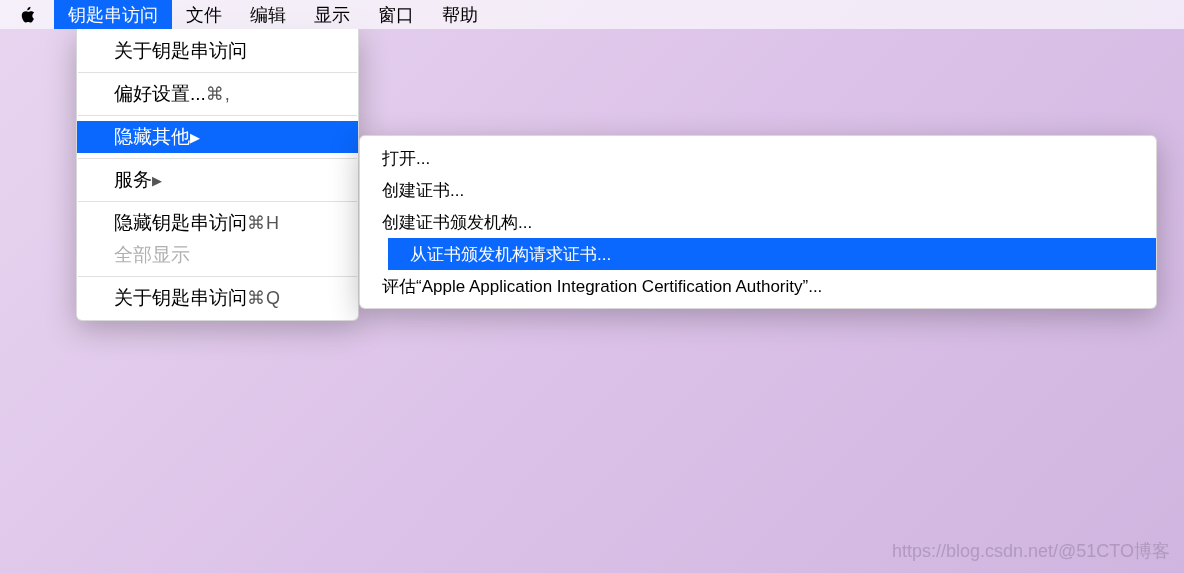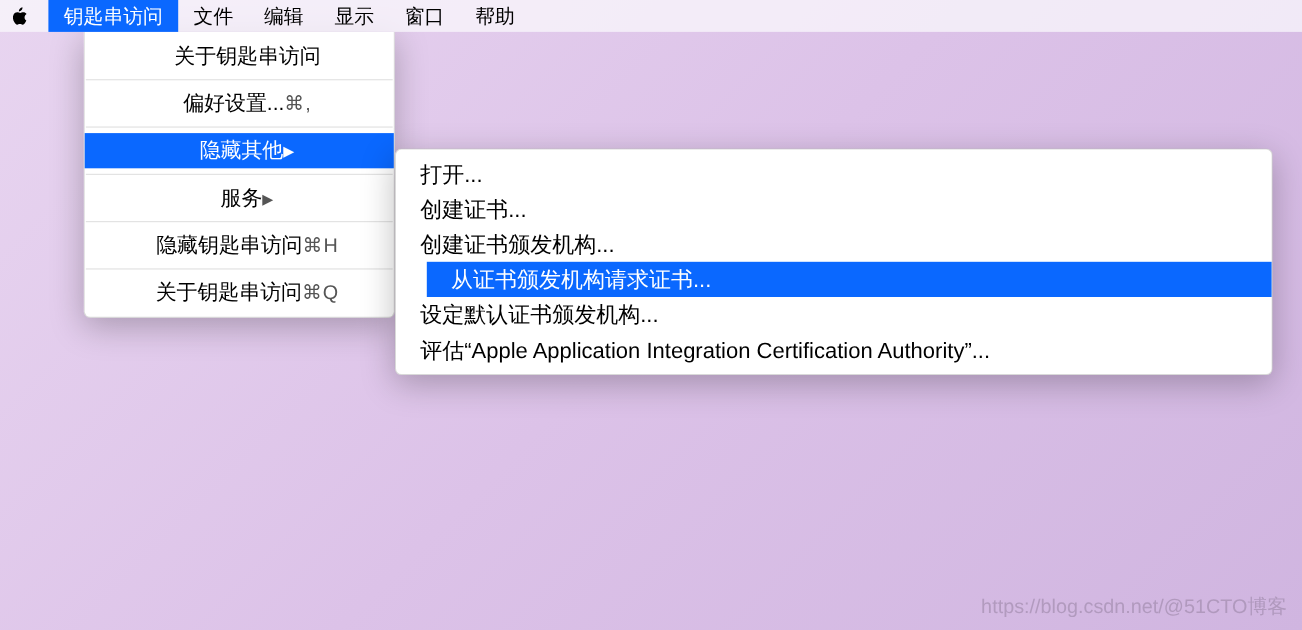--- a/index.html
+++ b/index.html
@@ -14,21 +14,21 @@
       height: 573px;
       background: linear-gradient(135deg, #e8d5f0 0%, #dcc2e8 50%, #d0b5e0 100%);
       position: relative;
       overflow: hidden;
     }
     .menubar {
       display: flex;
       align-items: center;
       height: 29px;
       background: rgba(250, 248, 252, 0.75);
-      padding-left: 8px;
+      padding-left: 18px;
       font-size: 18px;
       color: #000;
       position: relative;
       z-index: 100;
     }
     .apple-logo {
       display: flex;
       align-items: center;
       margin-right: 18px;
     }
@@ -57,21 +57,21 @@
       border: 1px solid rgba(0,0,0,0.15);
       border-top: none;
       border-radius: 0 0 6px 6px;
       box-shadow: 0 8px 30px rgba(0,0,0,0.25);
       padding: 6px 0;
       z-index: 90;
     }
     .dropdown-item {
       display: flex;
       align-items: center;
-      justify-content: center;
+      justify-content: flex-start;
       height: 32px;
       padding: 0 22px 0 37px;
       font-size: 19px;
       color: #000;
       cursor: default;
     }
     .dropdown-item.highlighted {
       background: #0a68ff;
       color: #fff;
     }
@@ -107,21 +107,21 @@
       border-radius: 6px;
       box-shadow: 0 8px 30px rgba(0,0,0,0.25);
       padding: 6px 0;
       z-index: 95;
     }
     .submenu-item {
       display: flex;
       align-items: center;
       height: 32px;
       padding: 0 22px;
-      font-size: 20px;
+      font-size: 17px;
       color: #000;
       cursor: default;
     }
     .submenu-item.highlighted {
       background: #0a68ff;
       color: #fff;
       margin-left: 28px;
     }
     .watermark {
       position: absolute;
@@ -169,20 +169,23 @@
       <div class="dropdown-sep"></div>
       <div class="dropdown-item">
         <span>服务</span>
         <span class="shortcut submenu-arrow">▶</span>
       </div>
       <div class="dropdown-sep"></div>
       <div class="dropdown-item">
         <span>隐藏钥匙串访问</span>
         <span class="shortcut">⌘H</span>
       </div>
+      <div class="dropdown-item disabled">
+        <span>全部显示</span>
+      </div>
       <div class="dropdown-sep"></div>
       <div class="dropdown-item">
         <span>关于钥匙串访问</span>
         <span class="shortcut">⌘Q</span>
       </div>
     </div>
 </div>
 
 <div class="submenu">
   <div id="submenu-items">
@@ -192,21 +195,18 @@
       <div class="submenu-item">
         <span>创建证书...</span>
       </div>
       <div class="submenu-item">
         <span>创建证书颁发机构...</span>
       </div>
       <div class="submenu-item highlighted">
         <span>从证书颁发机构请求证书...</span>
       </div>
       <div class="submenu-item">
-        <span>设定默认证书颁发机构...</span>
-      </div>
-      <div class="submenu-item">
         <span>评估“Apple Application Integration Certification Authority”...</span>
       </div>
     </div>
 </div>
 
 <div class="watermark">https://blog.csdn.net/@51CTO博客</div>
 
 </body></html>

